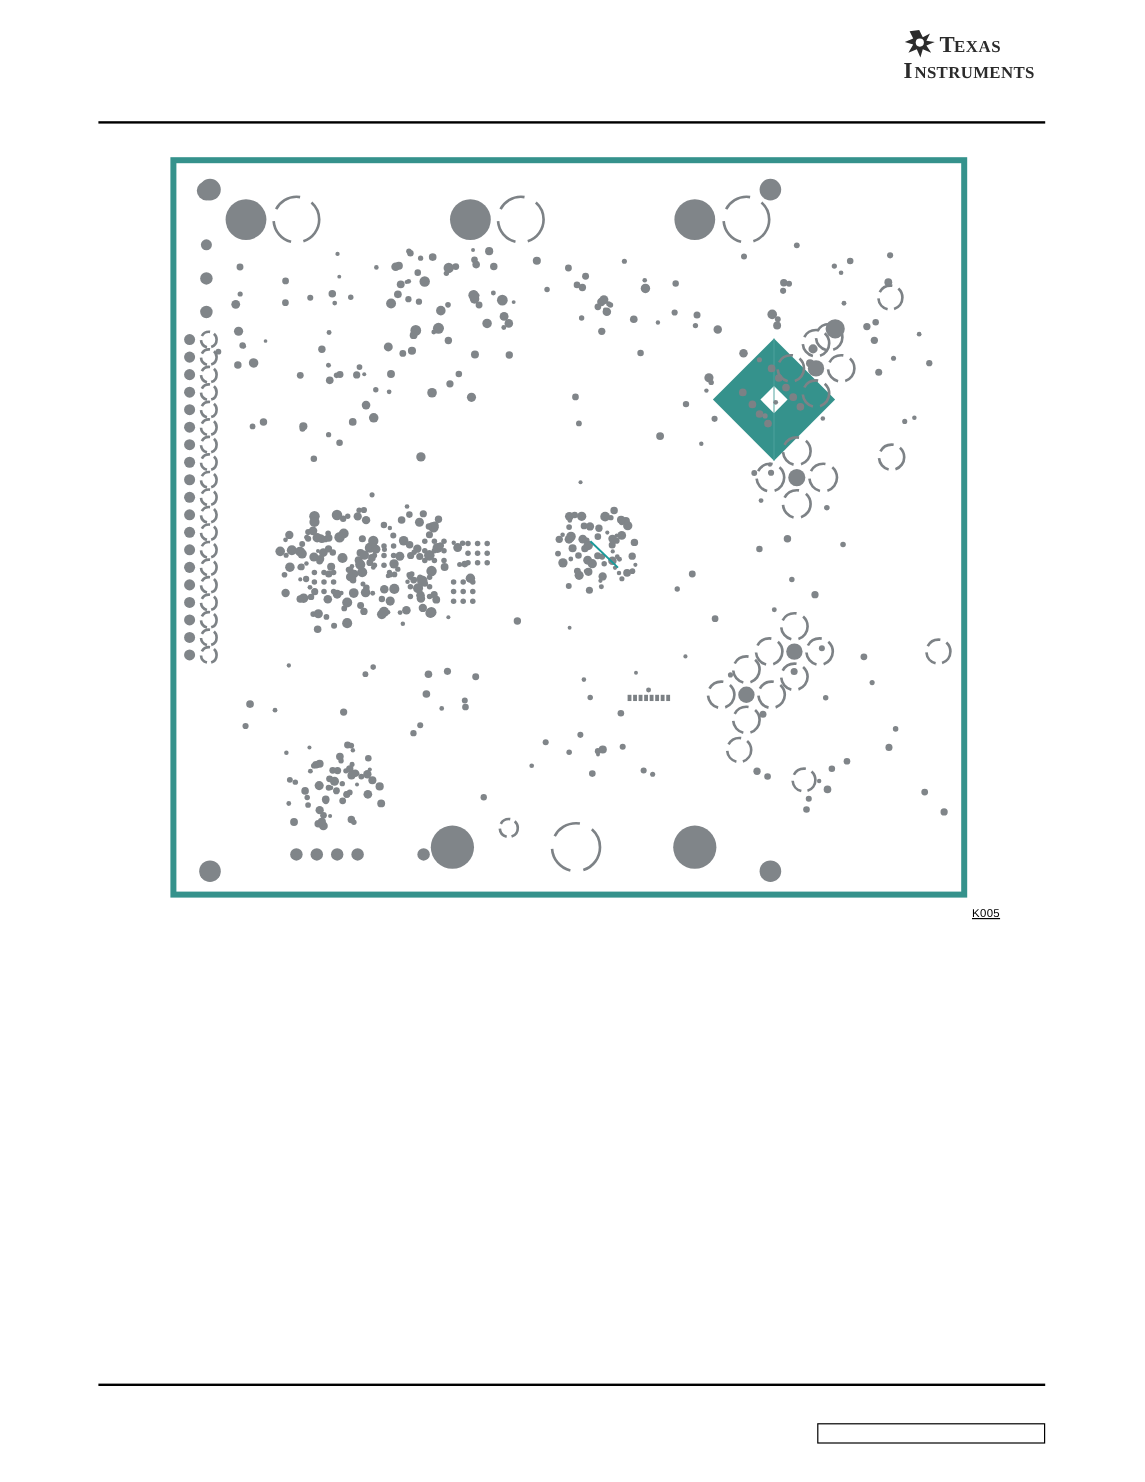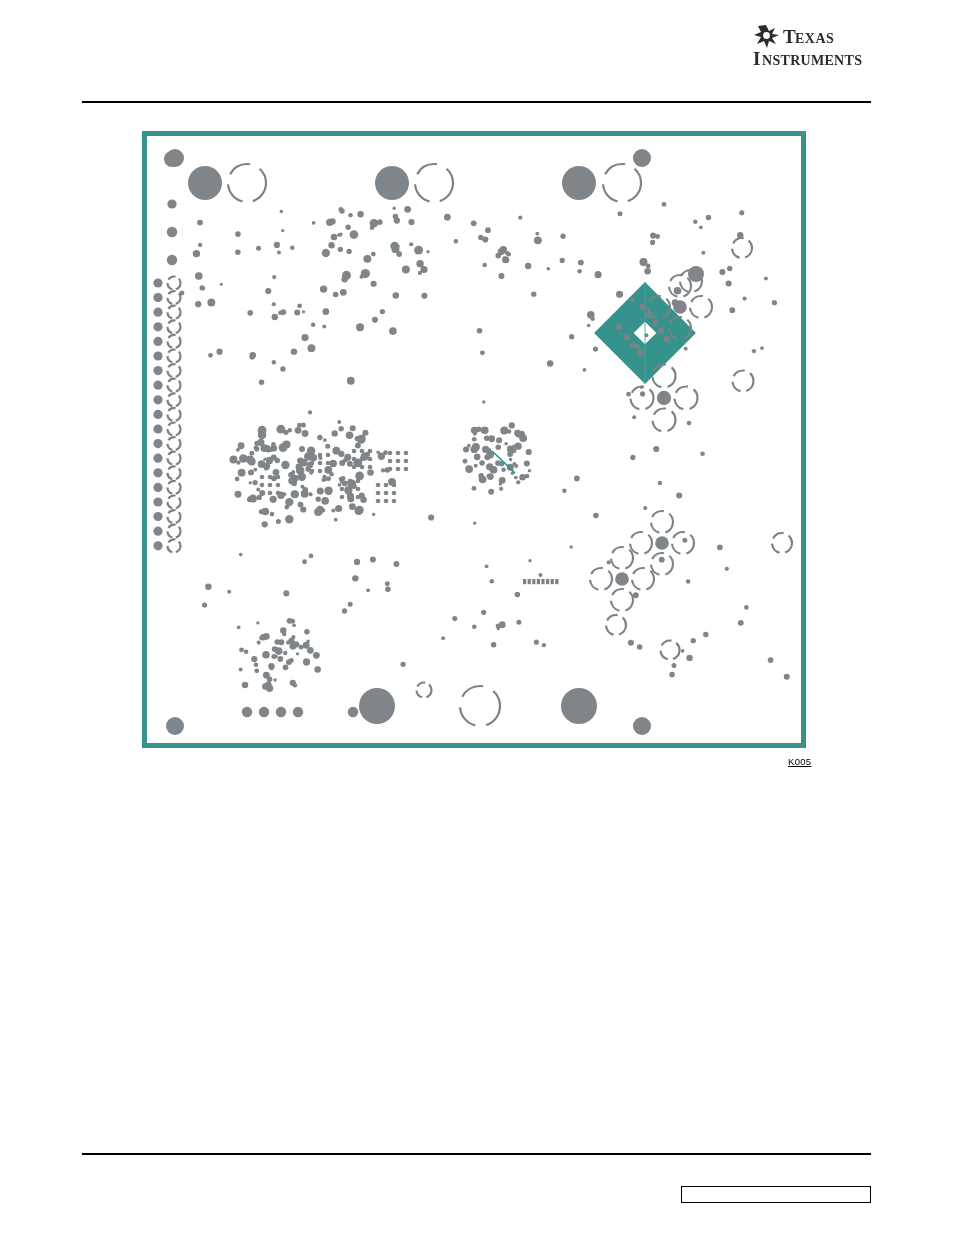--- a/index.html
+++ b/index.html
@@ -35,21 +35,21 @@
     position:absolute; inset:0;
     border:5px solid #35928c;
     background:#ffffff;
     box-sizing:border-box;
   }
   #board-canvas{
     position:absolute; left:0; top:0; width:664px; height:617px;
     display:block;
   }
   #figure-label{
-    position:absolute; left:788px; top:756px;
+    position:absolute; left:810px; top:756px;
     font-family:"Liberation Sans", sans-serif;
     font-size:9.5px; color:#000; letter-spacing:.3px;
     white-space:nowrap;
     text-decoration:underline;
   }
 </style>
 </head>
 <body>
 
 <div id="ti-logo">

